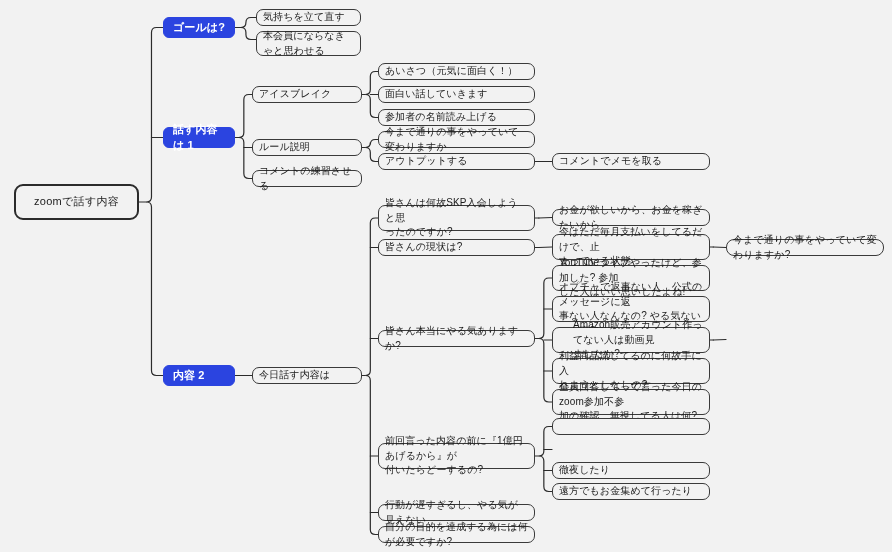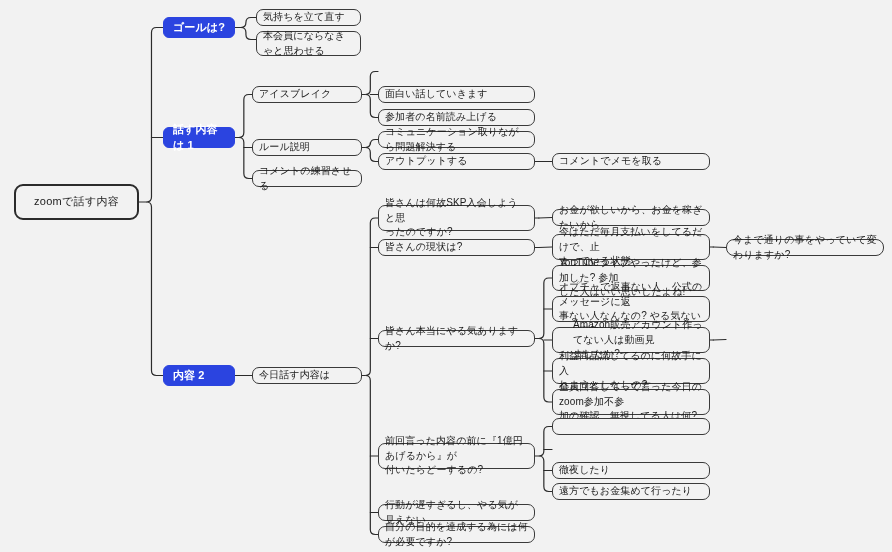--- a/index.html
+++ b/index.html
@@ -107,24 +107,25 @@
       <path d="M552,426.5 L548.84,426.5 Q543.84,426.5 543.84,431.5 L543.84,451 Q543.84,456 538.84,456 Q543.84,456 543.84,461 L543.84,486.5 Q543.84,491.5 548.84,491.5 L552,491.5" fill="none" stroke="#2b2b2b" stroke-width="1.2" stroke-linecap="round"></path>
       <path d="M543.84,449.5 L552,449.5" fill="none" stroke="#2b2b2b" stroke-width="1.2" stroke-linecap="round"></path>
       <path d="M543.84,470.5 L552,470.5" fill="none" stroke="#2b2b2b" stroke-width="1.2" stroke-linecap="round"></path>
     </svg>
 <div class="node root" style="left: 14px; top: 184px; width: 125px; height: 36px;"><span>zoomで話す内容</span></div>
     <div class="node blue" style="left: 163px; top: 17px; width: 72px; height: 21px;"><span>ゴールは?</span></div>
     <div class="node " style="left: 256px; top: 9px; width: 105px; height: 17px;"><span>気持ちを立て直す</span></div>
     <div class="node " style="left: 256px; top: 31px; width: 105px; height: 25px;"><span>本会員にならなきゃと思わせる</span></div>
     <div class="node blue" style="left: 163px; top: 127px; width: 72px; height: 21px;"><span>話す内容は 1</span></div>
     <div class="node " style="left: 252px; top: 86px; width: 110px; height: 17px;"><span>アイスブレイク</span></div>
+    <div class="node " style="left: 378px; top: 63px; width: 157px; height: 17px;"><span>あいさつ（元気に面白く！）</span></div>
     <div class="node " style="left: 378px; top: 86px; width: 157px; height: 17px;"><span>面白い話していきます</span></div>
     <div class="node " style="left: 378px; top: 109px; width: 157px; height: 17px;"><span>参加者の名前読み上げる</span></div>
     <div class="node " style="left: 252px; top: 139px; width: 110px; height: 17px;"><span>ルール説明</span></div>
-    <div class="node " style="left: 378px; top: 131px; width: 157px; height: 17px;"><span>コミュニケーション取りながら問題解決する</span></div>
+    <div class="node " style="left: 378px; top: 131px; width: 157px; height: 17px;"><span>今まで通りの事をやっていて変わりますか</span></div>
     <div class="node " style="left: 378px; top: 153px; width: 157px; height: 17px;"><span>アウトプットする</span></div>
     <div class="node " style="left: 552px; top: 153px; width: 158px; height: 17px;"><span>コメントでメモを取る</span></div>
     <div class="node " style="left: 252px; top: 170px; width: 110px; height: 17px;"><span>コメントの練習させる</span></div>
     <div class="node blue" style="left: 163px; top: 365px; width: 72px; height: 21px;"><span>内容 2</span></div>
     <div class="node " style="left: 252px; top: 367px; width: 110px; height: 17px;"><span>今日話す内容は</span></div>
     <div class="node " style="left: 378px; top: 205px; width: 157px; height: 26px;"><span>皆さんは何故SKP入会しようと思
 ったのですか?</span></div>
     <div class="node " style="left: 552px; top: 209px; width: 158px; height: 17px;"><span>お金が欲しいから、お金を稼ぎたいから</span></div>
     <div class="node " style="left: 378px; top: 239px; width: 157px; height: 17px;"><span>皆さんの現状は?</span></div>
     <div class="node " style="left: 552px; top: 234px; width: 158px; height: 26px;"><span>今はただ毎月支払いをしてるだけで、止

